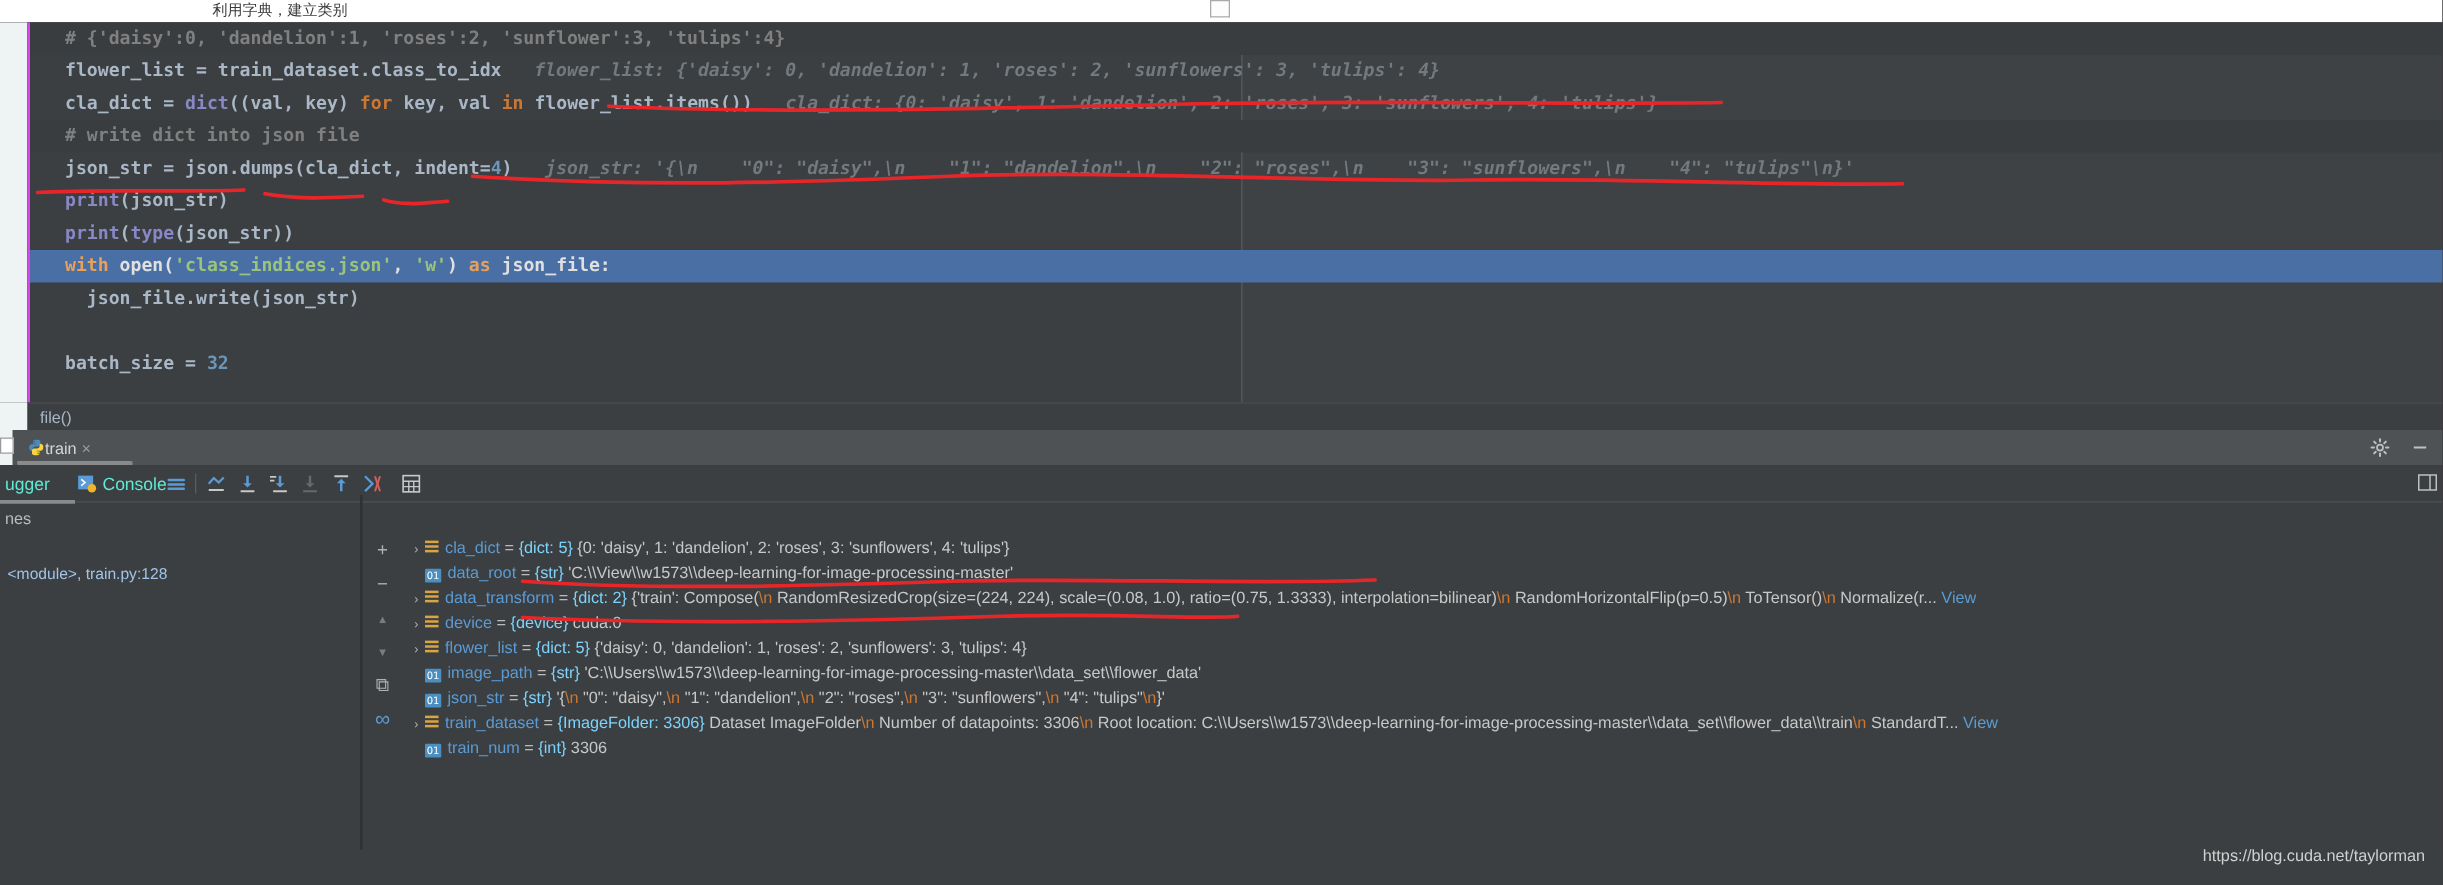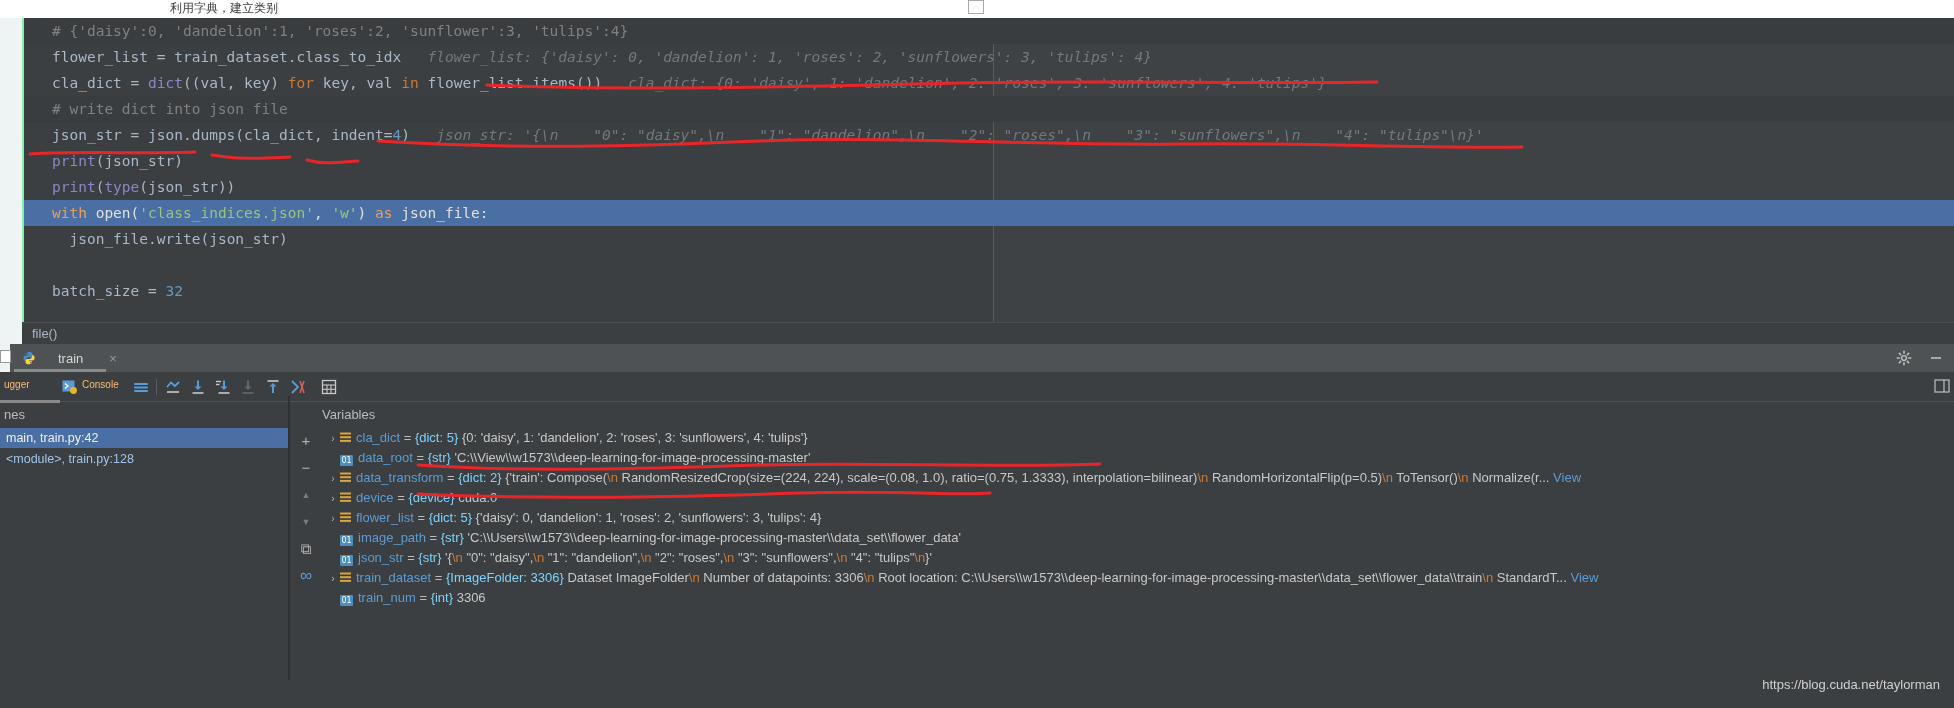--- a/index.html
+++ b/index.html
@@ -31,21 +31,22 @@
     position: absolute; left: 0; top: 18px; width: 1954px; height: 304px;
     background: #3c3f41;
   }
   .editor-left-gutter {
     position: absolute; left: 0; top: 0; width: 22px; height: 304px;
     background: #eef4f4;
   }
   .editor-body {
     position: absolute; left: 22px; top: 0; width: 1932px; height: 304px;
     background: #3c3f41;
-    border-left: 2px solid #86efac;
+    border-left: 2px solid #d946ef;
+    font-weight: bold;
   }
   .code-area {
     position: absolute; left: 0px; top: 0px; width: 1932px; height: 304px;
     font-family: "DejaVu Sans Mono", monospace;
     font-size: 14.5px;
     line-height: 26px;
     white-space: pre;
   }
   .code-line {
     position: relative; height: 26px; padding-left: 28px; color: #a9b7c6;
@@ -90,38 +91,38 @@
     position: absolute; left: 0; top: 344px; width: 1954px; height: 28px;
     background: #4e5254;
   }
   .tab-row-leftpad { position: absolute; left: 0; top: 0; width: 10px; height: 28px; background:#eef4f4; }
   .tab-checkbox {
     position: absolute; left: 0px; top: 6px; width: 11px; height: 13px;
     border: 1px solid #9a9a9a; background: #ffffff;
   }
   .run-tab {
     position: absolute; left: 14px; top: 2px; height: 24px;
-    display: flex; align-items: center; gap: 22px;
+    display: flex; align-items: center; gap: 0;
     padding: 0 8px; color: #d6d6d6; font-size: 13px;
   }
   .py-icon { width: 14px; height: 14px; position: relative; display:inline-block; }
   .tab-close { color: #9a9a9a; font-size: 13px; margin-left: 4px; }
   .tab-underline {
     position: absolute; left: 14px; top: 25px; width: 90px; height: 2px; background: #a6a6a6;
   }
   .gear-icon-wrap { position: absolute; right: 42px; top: 6px; width: 16px; height: 16px; }
   .minimize-wrap { position: absolute; right: 10px; top: 6px; width: 16px; height: 16px; }
 
   
   .dbg-toolbar {
     position: absolute; left: 0; top: 372px; width: 1954px; height: 30px;
     background: #3c3f41; border-bottom: 1px solid #4f5254;
   }
   .dbg-tab {
-    position: absolute; color: #fdba74; font-size: 10px; top: 7px;
+    position: absolute; color: #5eead4; font-size: 14px; top: 7px;
   }
   .dbg-tab-underline {
     position: absolute; top: 28px; height: 2px; background: #a6a6a6;
   }
   .tb-icon {
     position: absolute; top: 6px; width: 18px; height: 18px;
   }
   .tb-sep {
     position: absolute; top: 7px; width: 1px; height: 16px; background: #5a5d5f;
   }
@@ -363,40 +364,38 @@
   <div class="scroll-thumb-h2"></div>
 
   <div class="right-panel-icon">
     <svg width="16" height="16" viewBox="0 0 16 16">
       <rect x="1" y="2" width="14" height="12" fill="none" stroke="#bfbfbf" stroke-width="1.2"></rect>
       <line x1="10" y1="2" x2="10" y2="14" stroke="#bfbfbf" stroke-width="1.2"></line>
     </svg>
   </div>
 
   <div class="panel-head frames-head">nes</div>
-  <div class="panel-head vars-head">Variables</div>
 
   <div class="thread-select">
     <span>MainThread</span>
     <span class="thread-caret"></span>
   </div>
   <div class="frame-arrow-up">
     <svg width="16" height="16" viewBox="0 0 16 16">
       <line x1="8" y1="13" x2="8" y2="3.5" stroke="#b8b8b8" stroke-width="1.5"></line>
       <path d="M4.5 7 L8 3 L11.5 7" fill="none" stroke="#b8b8b8" stroke-width="1.5"></path>
     </svg>
   </div>
   <div class="frame-arrow-dn">
     <svg width="16" height="16" viewBox="0 0 16 16">
       <line x1="8" y1="3" x2="8" y2="12.5" stroke="#b8b8b8" stroke-width="1.5"></line>
       <path d="M4.5 9 L8 13 L11.5 9" fill="none" stroke="#b8b8b8" stroke-width="1.5"></path>
     </svg>
   </div>
   <div class="frames-panel" id="frames-list">
-      <div class="frame-item selected" style="top: 0px;">main, train.py:42</div>
       <div class="frame-item" style="top: 21px;">&lt;module&gt;, train.py:128</div>
     </div>
 
   <div class="v-divider"></div>
 
   <div class="vars-toolcol" id="vars-toolcol">
       <div class="vt-btn" style="top: 4px; color: rgb(176, 176, 176); font-size: 15px; text-align: center; line-height: 18px;">+</div>
       <div class="vt-btn" style="top: 31px; color: rgb(176, 176, 176); font-size: 15px; text-align: center; line-height: 18px;">−</div>
       <div class="vt-btn" style="top: 58px; color: rgb(122, 125, 127); font-size: 9px; text-align: center; line-height: 18px;">▲</div>
       <div class="vt-btn" style="top: 85px; color: rgb(122, 125, 127); font-size: 9px; text-align: center; line-height: 18px;">▼</div>

